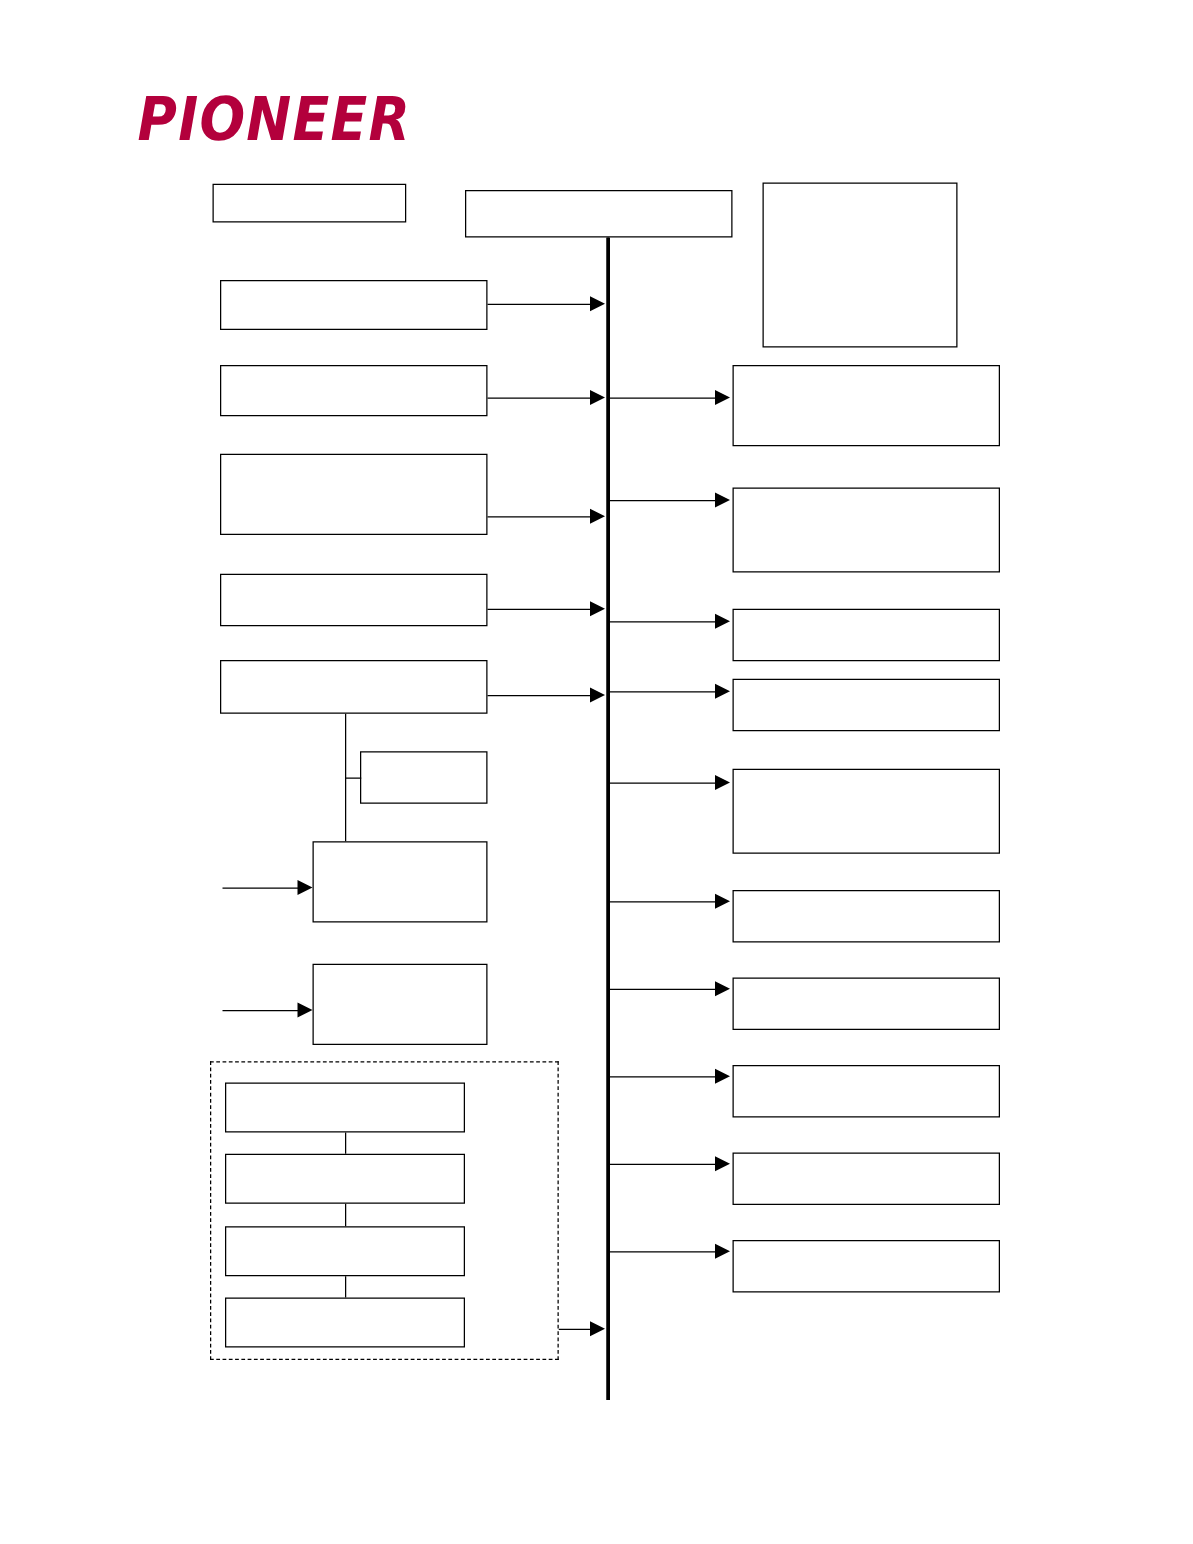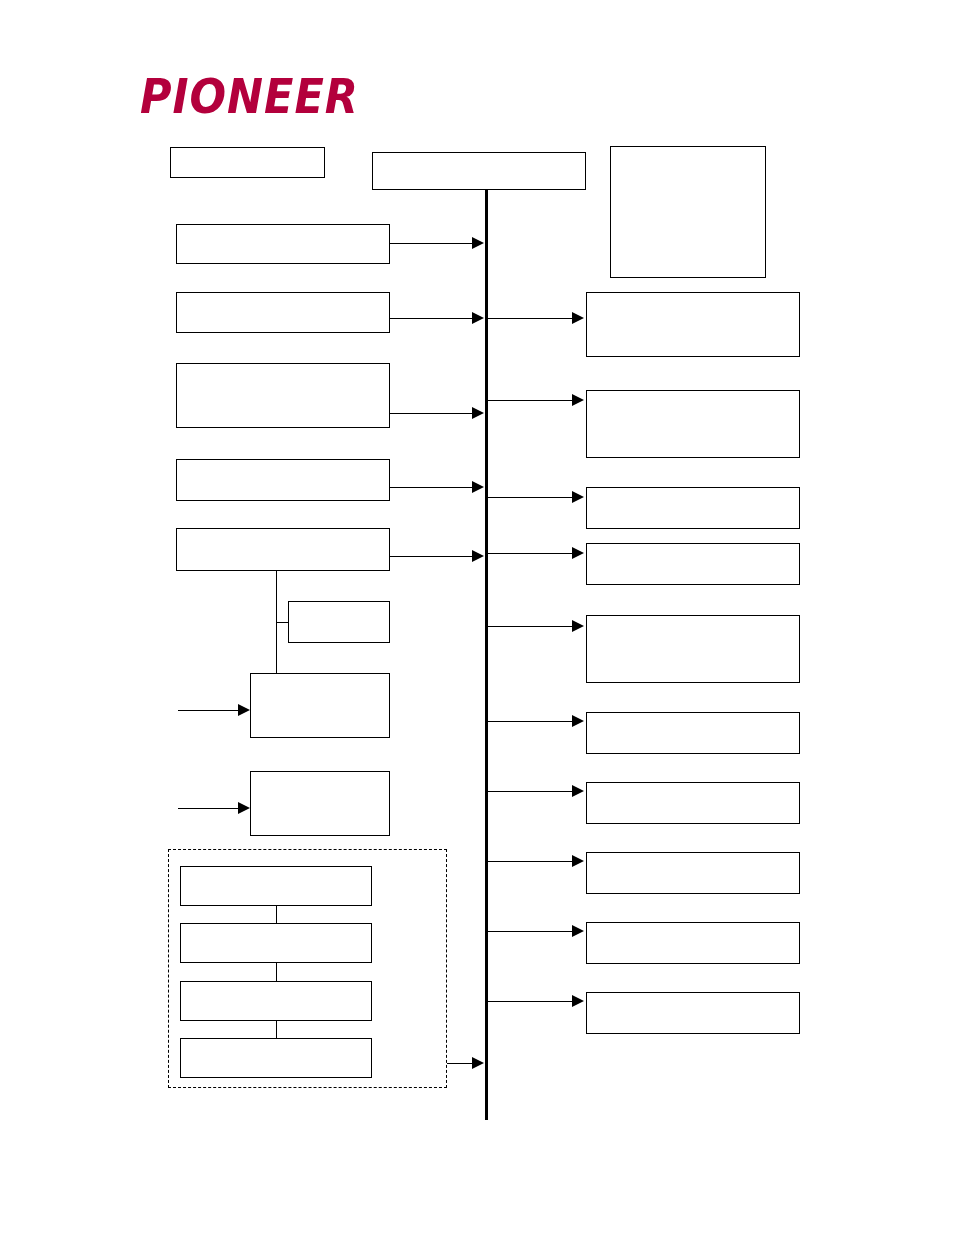--- a/index.html
+++ b/index.html
@@ -11,21 +11,21 @@
     width: 954px;
     height: 1235px;
     position: relative;
     font-family: "Liberation Sans", sans-serif;
     overflow: hidden;
   }
 
   
   #logo-area {
     position: absolute;
-    left: 140px;
+    left: 110px;
     top: 62px;
     width: 560px;
     height: 60px;
   }
   #pioneer-wordmark {
     position: absolute;
     left: 0;
     top: 6px;
     font-family: "DejaVu Sans", sans-serif;
     font-style: italic;

